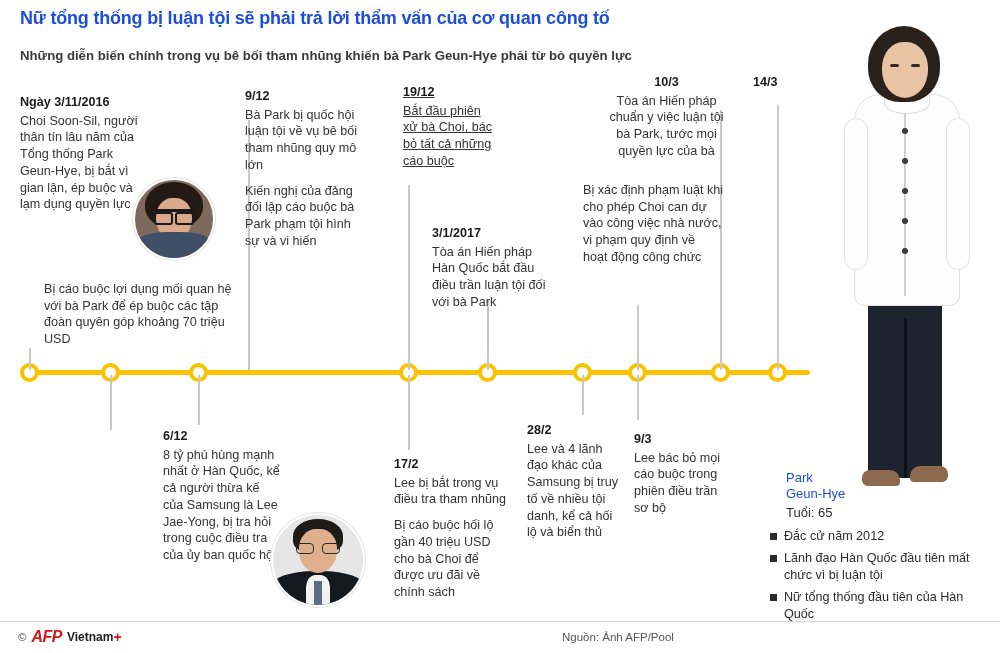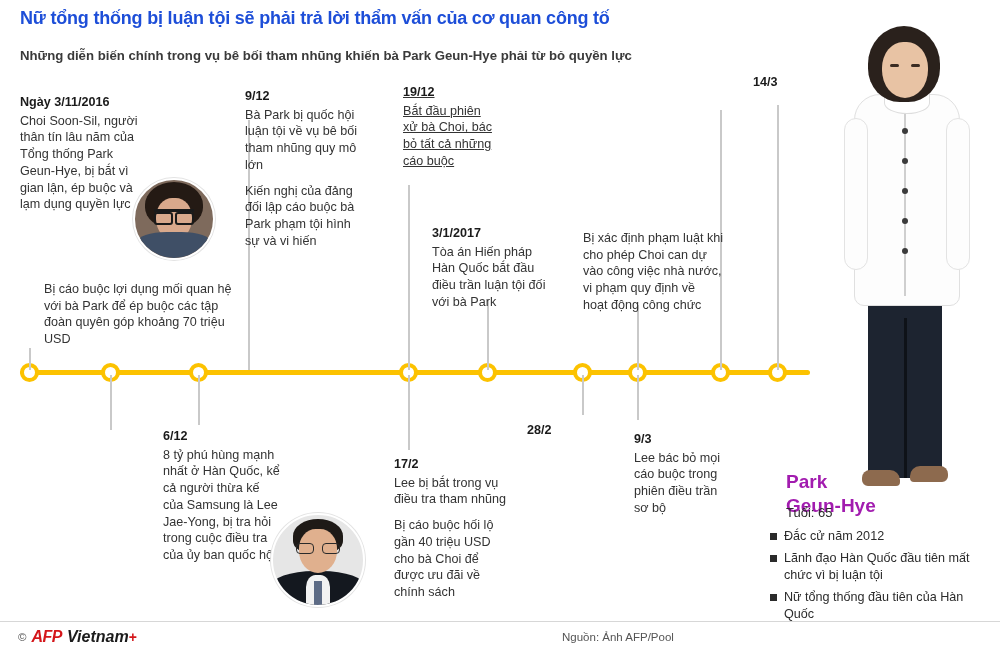--- a/index.html
+++ b/index.html
@@ -308,23 +308,23 @@
     width: 38px; height: 16px;
     background: #8d6a4e;
     border-radius: 10px 8px 6px 4px;
   }
 
   
   .park-name {
     position: absolute;
     left: 786px;
     top: 470px;
-    font-size: 19px;
-    font-weight: bold;
-    color: #a21caf;
+    font-size: 13px;
+    font-weight: normal;
+    color: #1d4ed8;
     line-height: 1.25;
   }
   .park-age {
     position: absolute;
     left: 786px;
     top: 505px;
     font-size: 13px;
     color: #2b2b2b;
   }
   .park-bullets {
@@ -371,23 +371,22 @@
   .afp-logo {
     font-weight: bold;
     font-style: italic;
     color: #d4161a;
     font-size: 16px;
     margin: 0 5px;
     letter-spacing: -0.5px;
   }
   .afp-vn {
     font-weight: bold;
-    font-style: italic;
     color: #1b1b1b;
-    font-size: 16px;
+    font-size: 12px;
   }
   .afp-plus {
     color: #d4161a;
     font-weight: bold;
     font-size: 14px;
   }
   .source {
     position: absolute;
     left: 562px;
     top: 631px;
@@ -445,21 +444,25 @@
   <div class="blk" style="left:403px; top:84px; width:92px;text-decoration:underline;">
     <span class="date">19/12</span>
     <span class="body">Bắt đầu phiên xử bà Choi, bác bỏ tất cả những cáo buộc</span>
   </div>
 
   <div class="blk" style="left:432px; top:225px; width:125px;">
     <span class="date">3/1/2017</span>
     <span class="body">Tòa án Hiến pháp Hàn Quốc bắt đầu điều trần luận tội đối với bà Park</span>
   </div>
 
-  <div class="blk" style="left:583px; top:182px; width:140px;margin-top:48px;">
+  <div class="blk" style="left:609px; top:74px; width:115px; text-align:center;">
+    <span class="date">10/3</span>
+    <span class="body">Tòa án Hiến pháp chuẩn y việc luận tội bà Park, tước mọi quyền lực của bà</span>
+  </div>
+  <div class="blk" style="left:583px; top:182px; width:140px;">
     <span class="body">Bị xác định phạm luật khi cho phép Choi can dự vào công việc nhà nước, vi phạm quy định về hoạt động công chức</span>
   </div>
 
   <div class="blk" style="left:753px; top:74px; width:92px;">
     <span class="date">14/3</span>
   </div>
 
 
   <div class="blk" style="left:163px; top:428px; width:118px;">
     <span class="date">6/12</span>
@@ -467,20 +470,21 @@
   </div>
 
   <div class="blk" style="left:376px; top:456px; width:115px;margin-left:18px;">
     <span class="date">17/2</span>
     <span class="body">Lee bị bắt trong vụ điều tra tham nhũng</span>
     <span class="body2">Bị cáo buộc hối lộ gần 40 triệu USD cho bà Choi để được ưu đãi về chính sách</span>
   </div>
 
   <div class="blk" style="left:527px; top:422px; width:95px;">
     <span class="date">28/2</span>
+    <span class="body">Lee và 4 lãnh đạo khác của Samsung bị truy tố về nhiều tội danh, kể cả hối lộ và biển thủ</span>
   </div>
 
   <div class="blk" style="left:634px; top:431px; width:100px;">
     <span class="date">9/3</span>
     <span class="body">Lee bác bỏ mọi cáo buộc trong phiên điều trần sơ bộ</span>
   </div>
 
   <div class="circ choi">
     <div class="hair"></div>
     <div class="face"></div>

